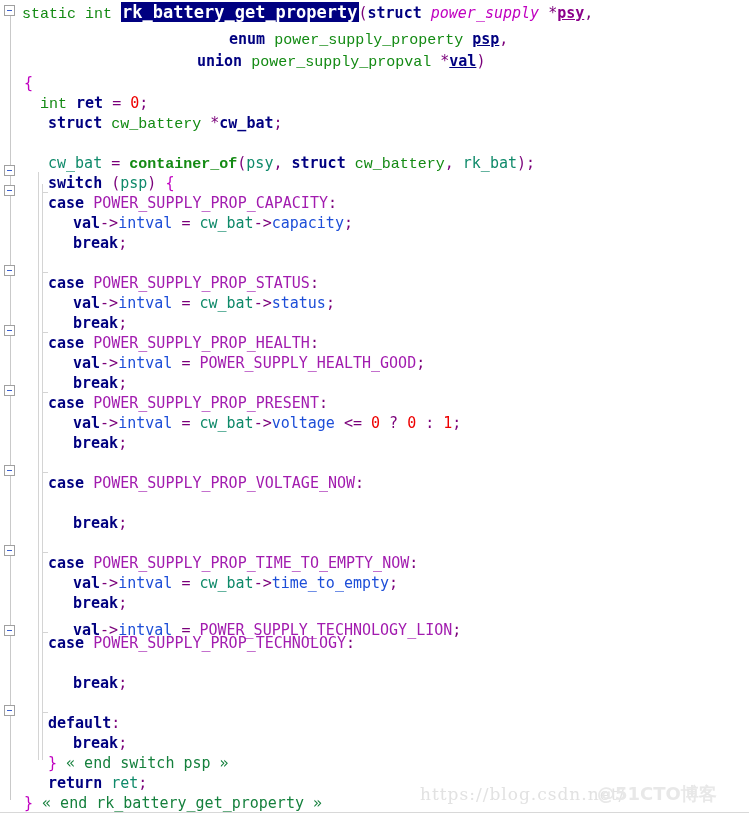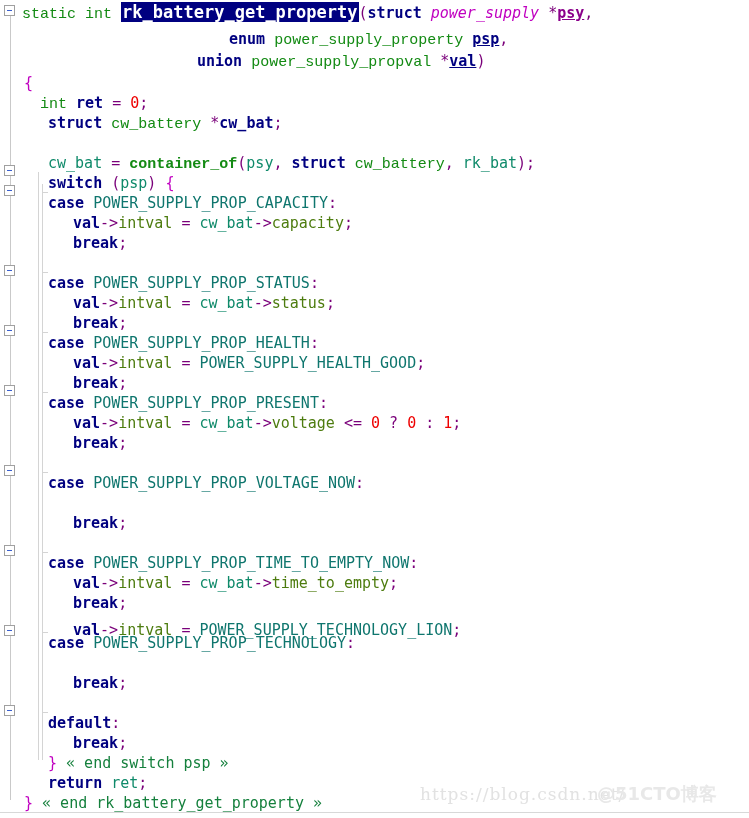--- a/index.html
+++ b/index.html
@@ -83,26 +83,26 @@
     white-space: pre;
     font-size: 15px;
     line-height: 20px;
   }
 
   
   .t-kw       { color: #000080; font-weight: bold; }      
   .t-type     { color: #138a13; font-family: Liberation Mono, monospace; }                          
   .t-plain    { color: #000000; }
   .t-num      { color: #ee0000; }                          
-  .t-const    { color: #0f766e; }                          
+  .t-const    { color: #a21caf; }                          
   .t-op       { color: #7a007a; }                          
   .t-paren    { color: #7a007a; }
   .t-var      { color: #000080; font-weight: bold; }       
   .t-member   { color: #0f8a6a; }                          
-  .t-field    { color: #4d7c0f; }                          
+  .t-field    { color: #1d4ed8; }                          
   .t-italic   { color: #c000c0; font-style: italic; }      
   .t-param    { color: #8b008b; font-weight: bold; text-decoration: underline; } 
   .t-paramb   { color: #000080; font-weight: bold; text-decoration: underline; } 
   .t-brace    { color: #c000c0; }
   .t-comment  { color: #15803d; text-align: center; }
   .t-semicol  { color: #7a007a; }
 
   .hl-name {
     background: #000080;
     color: #ffffff;

